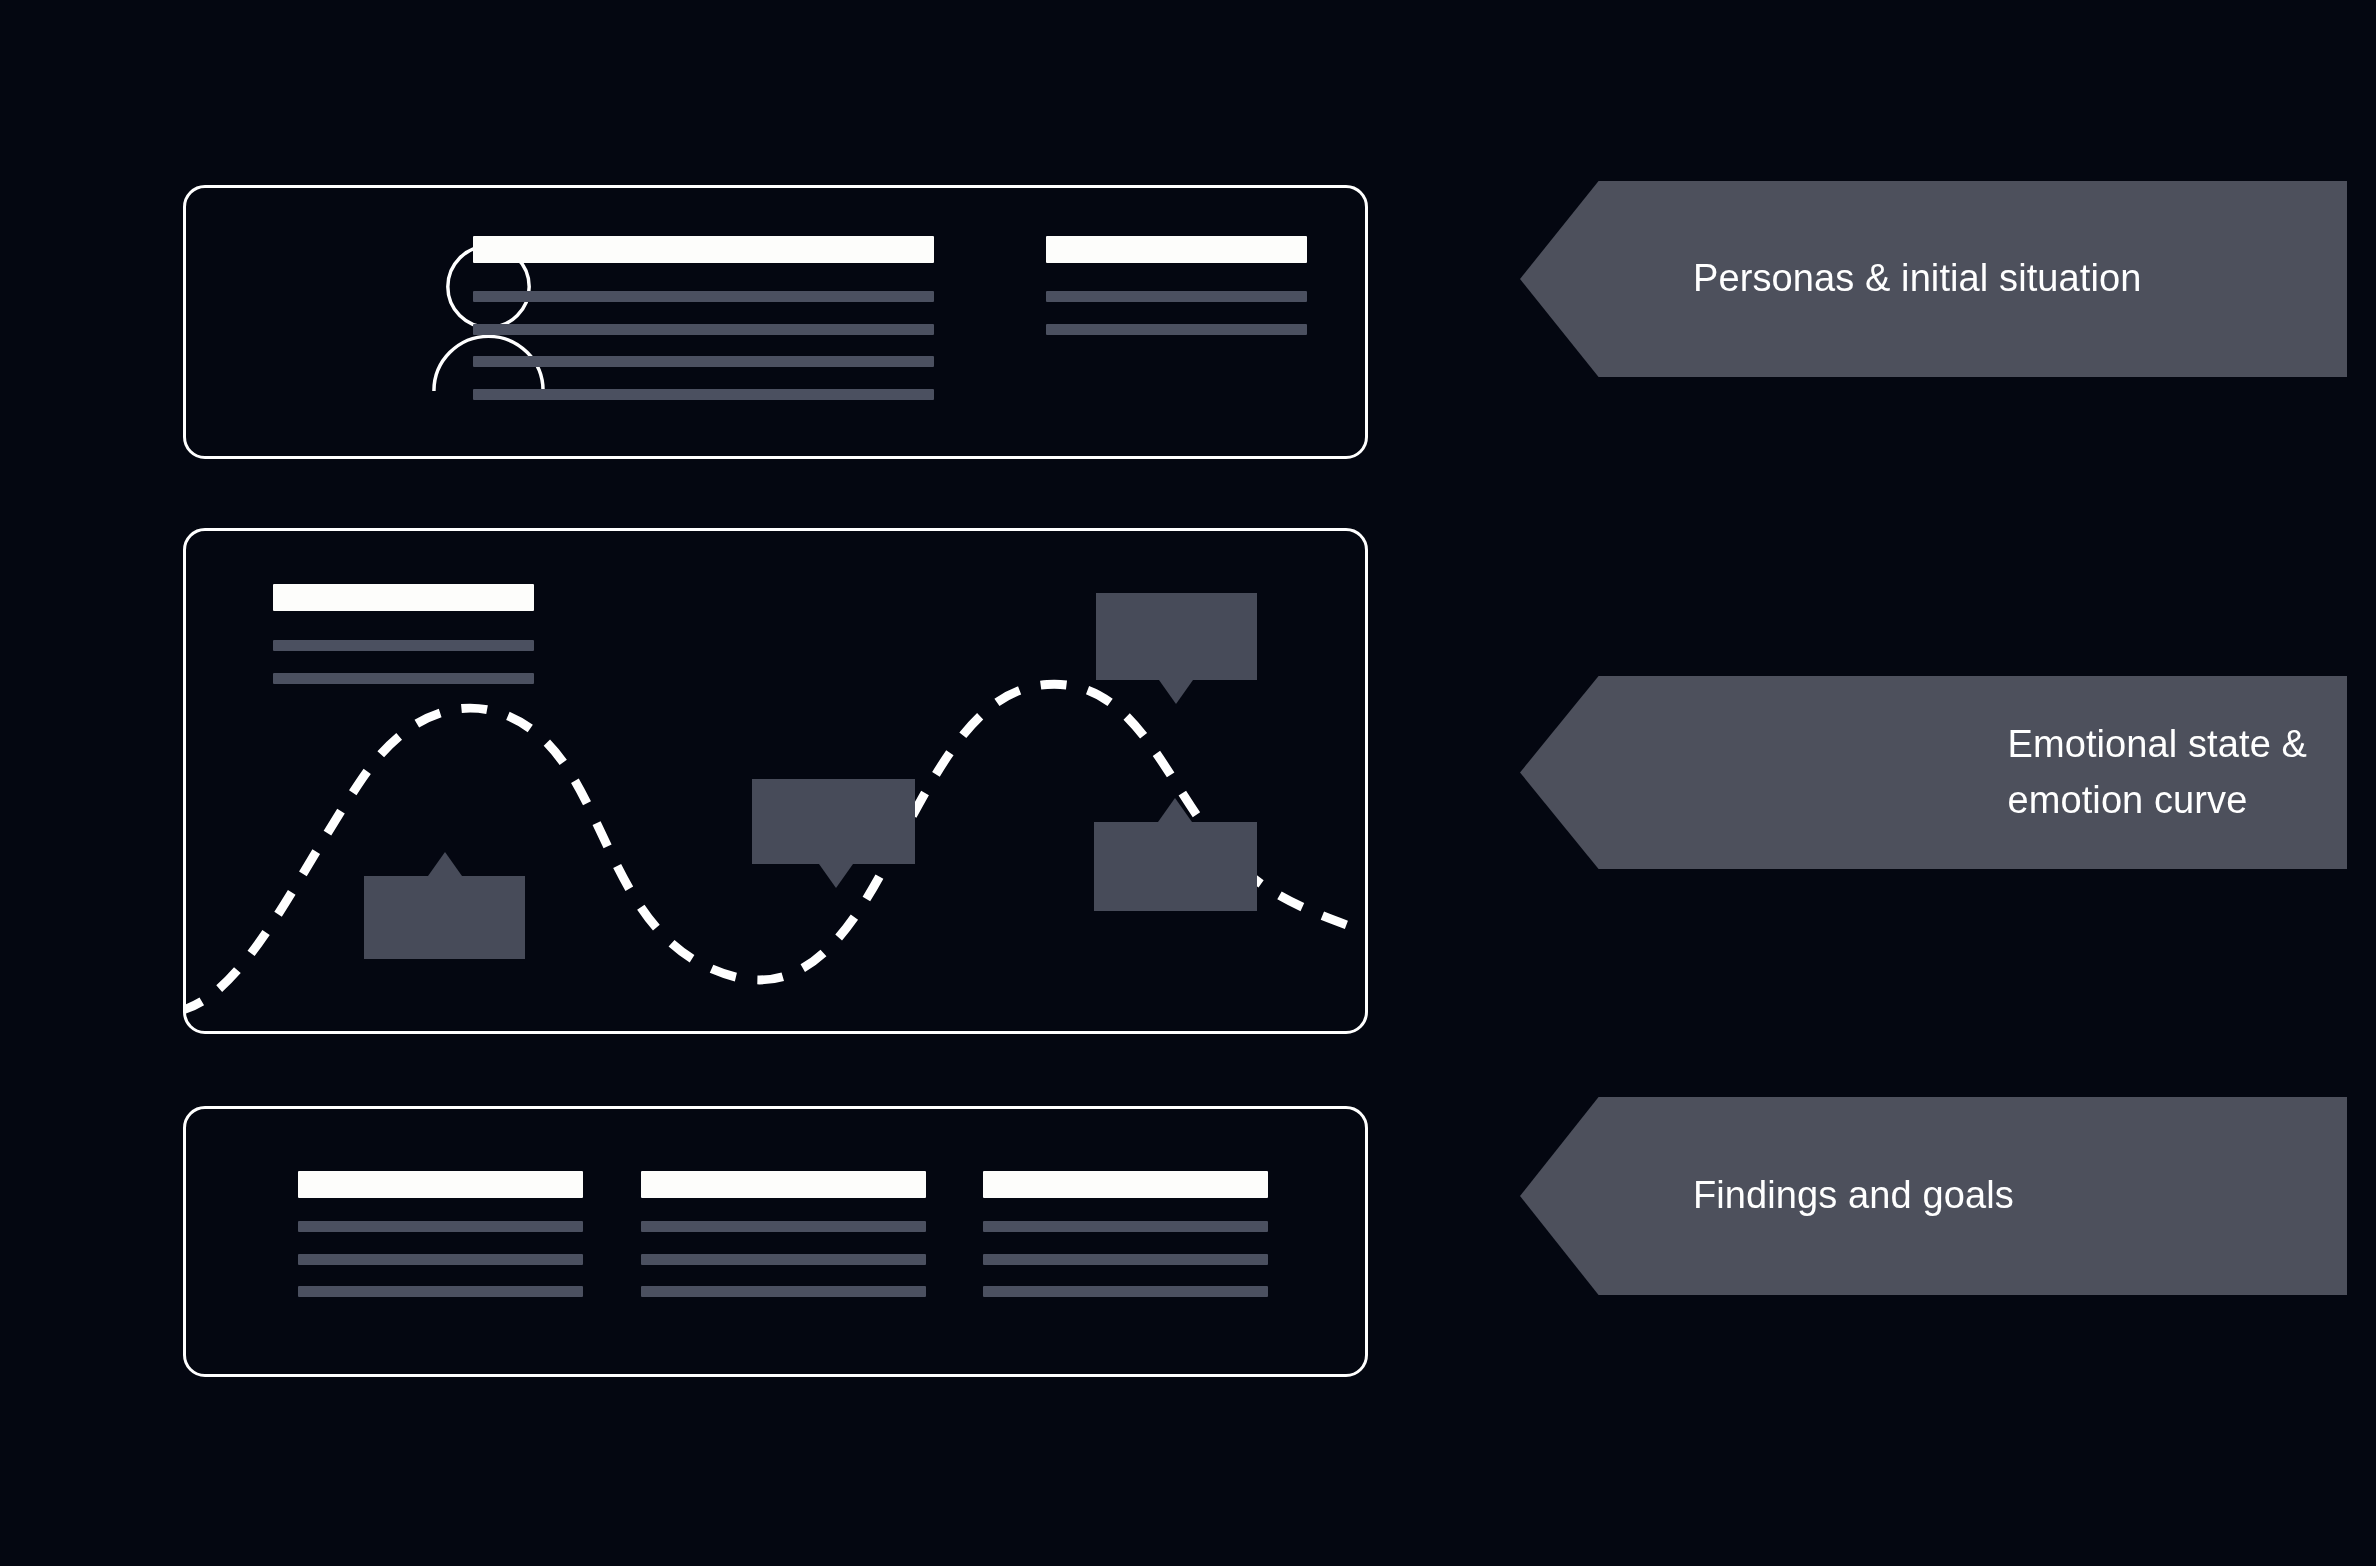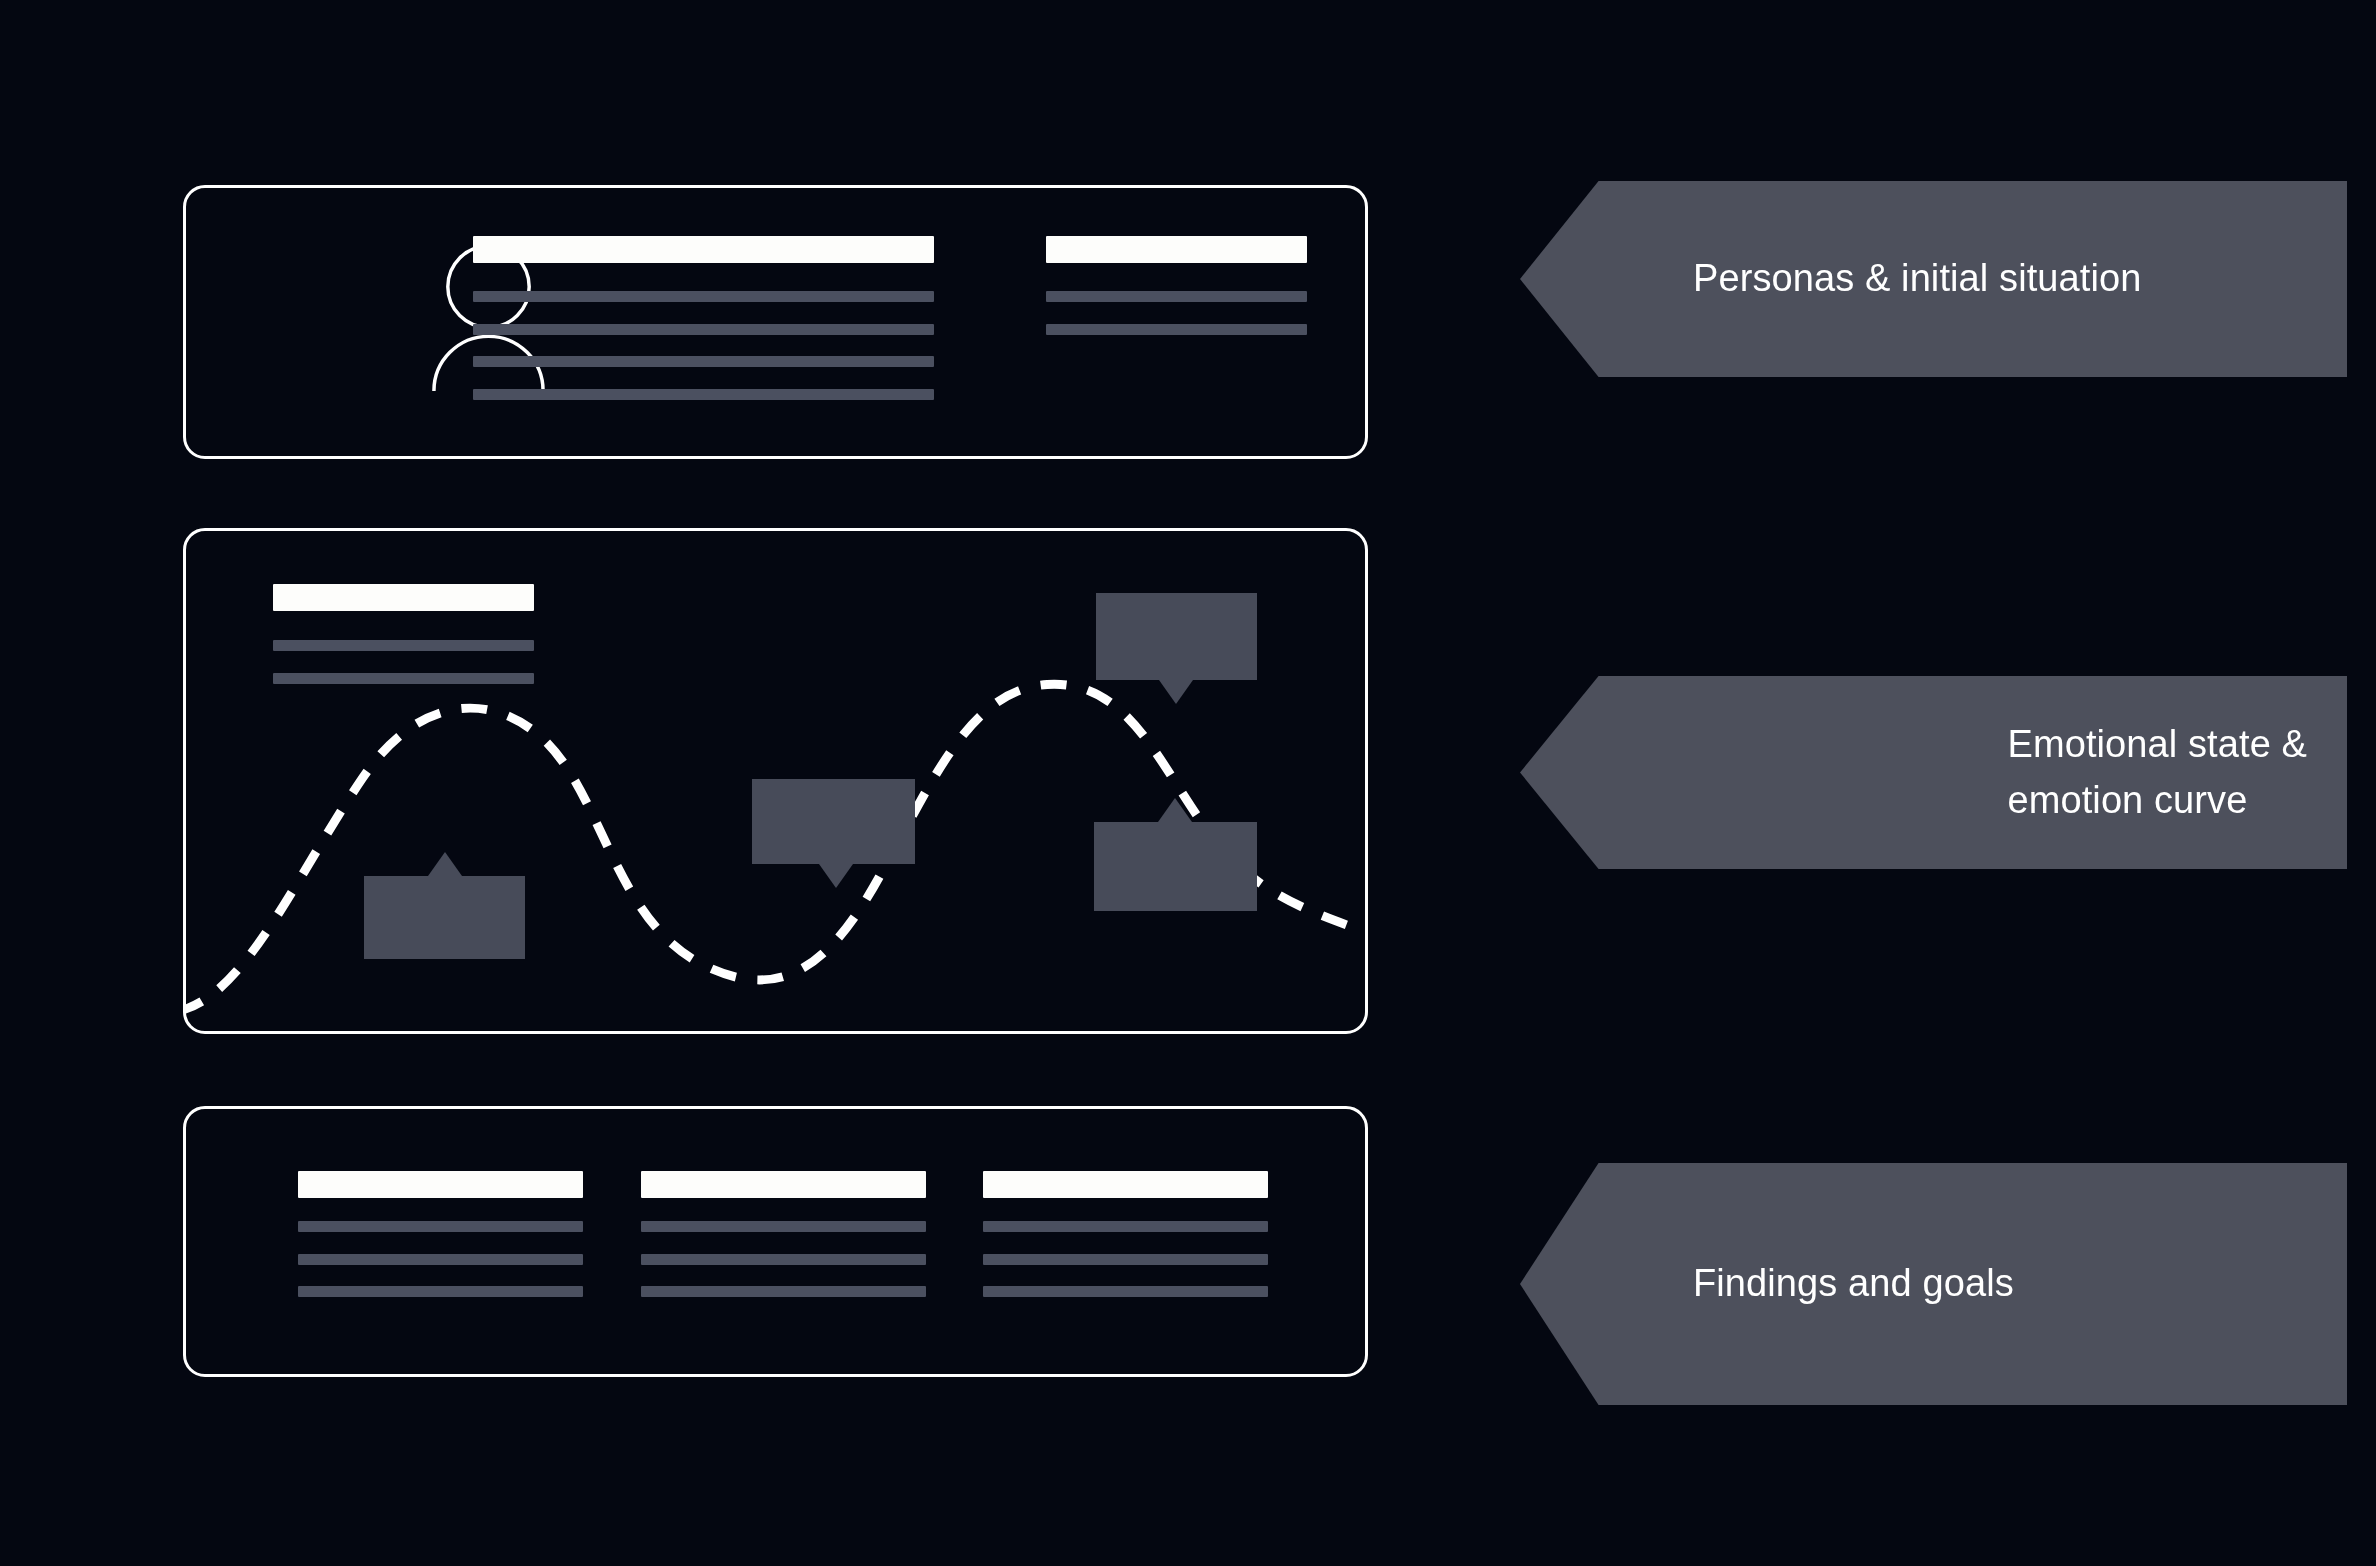--- a/index.html
+++ b/index.html
@@ -98,21 +98,21 @@
     font-size: 38px;
     line-height: 1.45;
     letter-spacing: 0.1px;
     font-weight: 400;
     color: #ffffff;
     white-space: pre-line;
   }
 
   #banner-personas { left: 1520px; top: 181px;  width: 827px; height: 196px; }
   #banner-emotion  { left: 1520px; top: 676px;  width: 827px; height: 193px; justify-content: flex-end; }
-  #banner-findings { left: 1520px; top: 1163px; width: 827px; height: 242px; }
+  #banner-findings { left: 1520px; top: 1097px; width: 827px; height: 198px; }
 </style>
 </head>
 <body>
 
 <div id="stage">
 
   <div class="card" id="card-personas">
 
     <div class="avatar">
       <svg viewBox="0 0 130 150" xmlns="http://www.w3.org/2000/svg">

